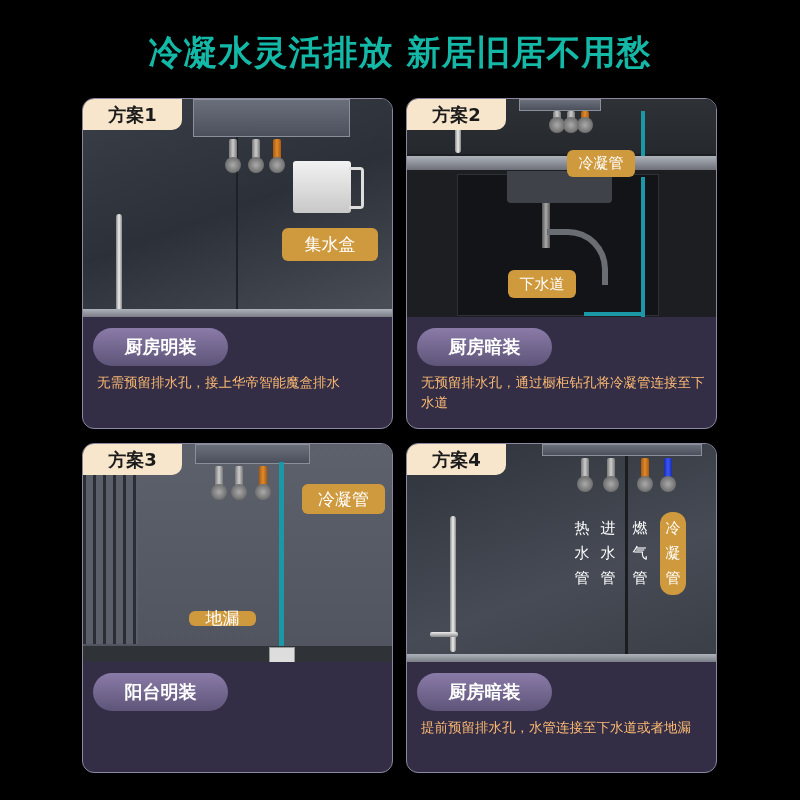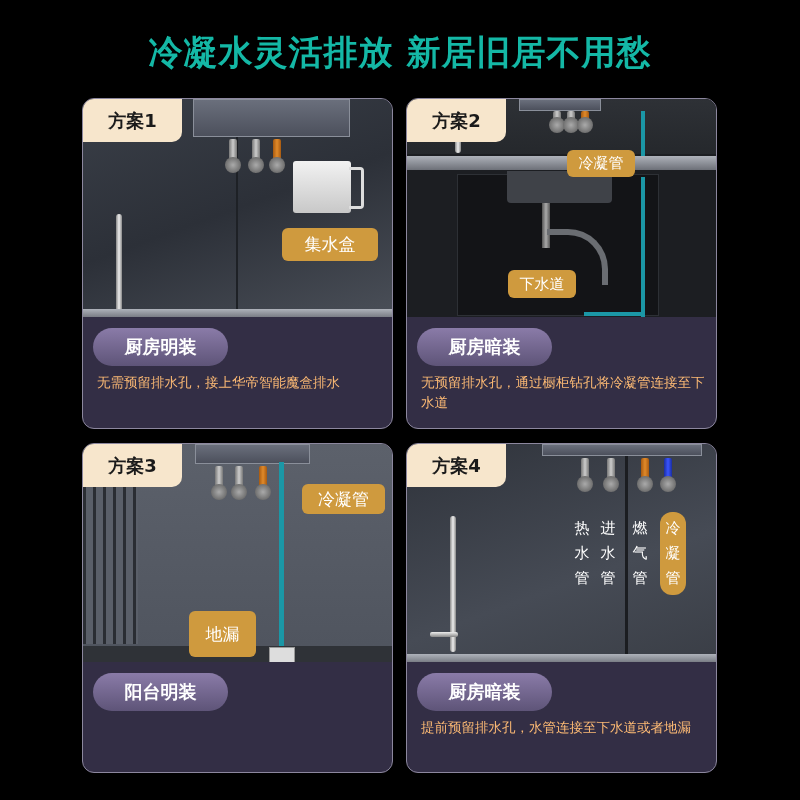--- a/index.html
+++ b/index.html
@@ -16,21 +16,21 @@
     radial-gradient(1px 1px at 760px 720px,#555 50%,transparent 51%),
     radial-gradient(1px 1px at 250px 790px,#444 50%,transparent 51%),
     radial-gradient(1px 1px at 560px 785px,#555 50%,transparent 51%);}
   .title{position:absolute;top:30px;left:0;width:800px;text-align:center;color:#14b8a6;font-size:34px;font-weight:bold;letter-spacing:1px;}
   .card{position:absolute;width:311px;height:330px;border-radius:12px;border:1.5px solid #8c879e;background:#332e45;overflow:hidden;box-sizing:border-box;}
   .c1{left:82px;top:98px;height:331px;}
   .c2{left:406px;top:98px;height:331px;}
   .c3{left:82px;top:443px;}
   .c4{left:406px;top:443px;}
   .scene{position:absolute;left:0;top:0;width:100%;height:218px;overflow:hidden;}
-  .tag{position:absolute;left:0;top:0;width:99px;height:43px;background:#f7e6cc;border-bottom-right-radius:10px;color:#1a1a1a;font-size:18px;font-weight:bold;display:flex;align-items:center;justify-content:center;z-index:5;}
+  .tag{position:absolute;left:0;top:0;width:99px;height:31px;background:#f7e6cc;border-bottom-right-radius:10px;color:#1a1a1a;font-size:18px;font-weight:bold;display:flex;align-items:center;justify-content:center;z-index:5;}
   .pill{position:absolute;left:10px;top:229px;width:135px;height:38px;border-radius:19px;background:linear-gradient(180deg,#8a7ba8 0%,#5e5478 100%);color:#fff;font-size:18px;font-weight:bold;display:flex;align-items:center;justify-content:center;}
   .desc{position:absolute;left:14px;top:273px;width:285px;color:#fdba74;font-size:13.5px;line-height:20px;}
   .label{position:absolute;background:#cf9a3e;color:#fff;font-size:17px;border-radius:6px;display:flex;align-items:center;justify-content:center;z-index:4;}
   .vlabel{position:absolute;color:#fff;font-size:15px;line-height:25px;width:18px;text-align:center;}
   .heater{position:absolute;background:linear-gradient(180deg,#6a6f7c,#4c505c);border:1px solid #8a8f9a;}
   .pipe{position:absolute;width:4px;background:#1b97a6;}
   .valve{position:absolute;width:8px;height:28px;background:linear-gradient(90deg,#777,#ccc,#777);border-radius:2px;}
   .valve::after{content:"";position:absolute;left:-4px;bottom:-6px;width:16px;height:16px;border-radius:50%;background:radial-gradient(#aaa,#555);}
   .faucet{position:absolute;width:6px;background:linear-gradient(90deg,#888,#eee,#888);border-radius:3px;}
   .counter{position:absolute;left:0;width:100%;height:10px;background:linear-gradient(180deg,#aeb2ba,#6d7078);}
@@ -88,21 +88,21 @@
   <div class="scene" style="background:linear-gradient(180deg,#5c616b 0%,#4f545e 100%);">
     <div style="position:absolute;left:0;top:0;width:55px;height:200px;background:repeating-linear-gradient(90deg,#2a2d33 0 3px,#5a5f69 3px 10px);"></div>
     <div class="heater" style="left:112px;top:0;width:113px;height:18px;"></div>
     <div class="valve" style="left:132px;top:22px;"></div>
     <div class="valve" style="left:152px;top:22px;"></div>
     <div class="valve" style="left:176px;top:22px;background:linear-gradient(90deg,#a85a10,#e08a2a,#a85a10);"></div>
     <div class="pipe" style="left:196px;top:18px;height:190px;width:5px;"></div>
     <div style="position:absolute;left:0;top:202px;width:100%;height:16px;background:#2f3237;"></div>
     <div style="position:absolute;left:186px;top:203px;width:24px;height:14px;background:#ddd;border:1px solid #999;"></div>
     <div class="label" style="left:219px;top:40px;width:83px;height:30px;">冷凝管</div>
-    <div class="label" style="left:106px;top:167px;width:67px;height:46px;">地漏</div>
+    <div class="label" style="left:106px;top:167px;width:67px;height:15px;">地漏</div>
     <div class="tag">方案3</div>
   </div>
   <div class="pill">阳台明装</div>
 </div>
 
 <div class="card c4">
   <div class="scene" style="background:linear-gradient(160deg,#2f333b 0%,#464b55 60%,#3a3e46 100%);">
     <div style="position:absolute;left:218px;top:0;width:3px;height:212px;background:#1b1d21;"></div>
     <div class="heater" style="left:135px;top:0;width:158px;height:10px;"></div>
     <div class="valve" style="left:174px;top:14px;"></div>

